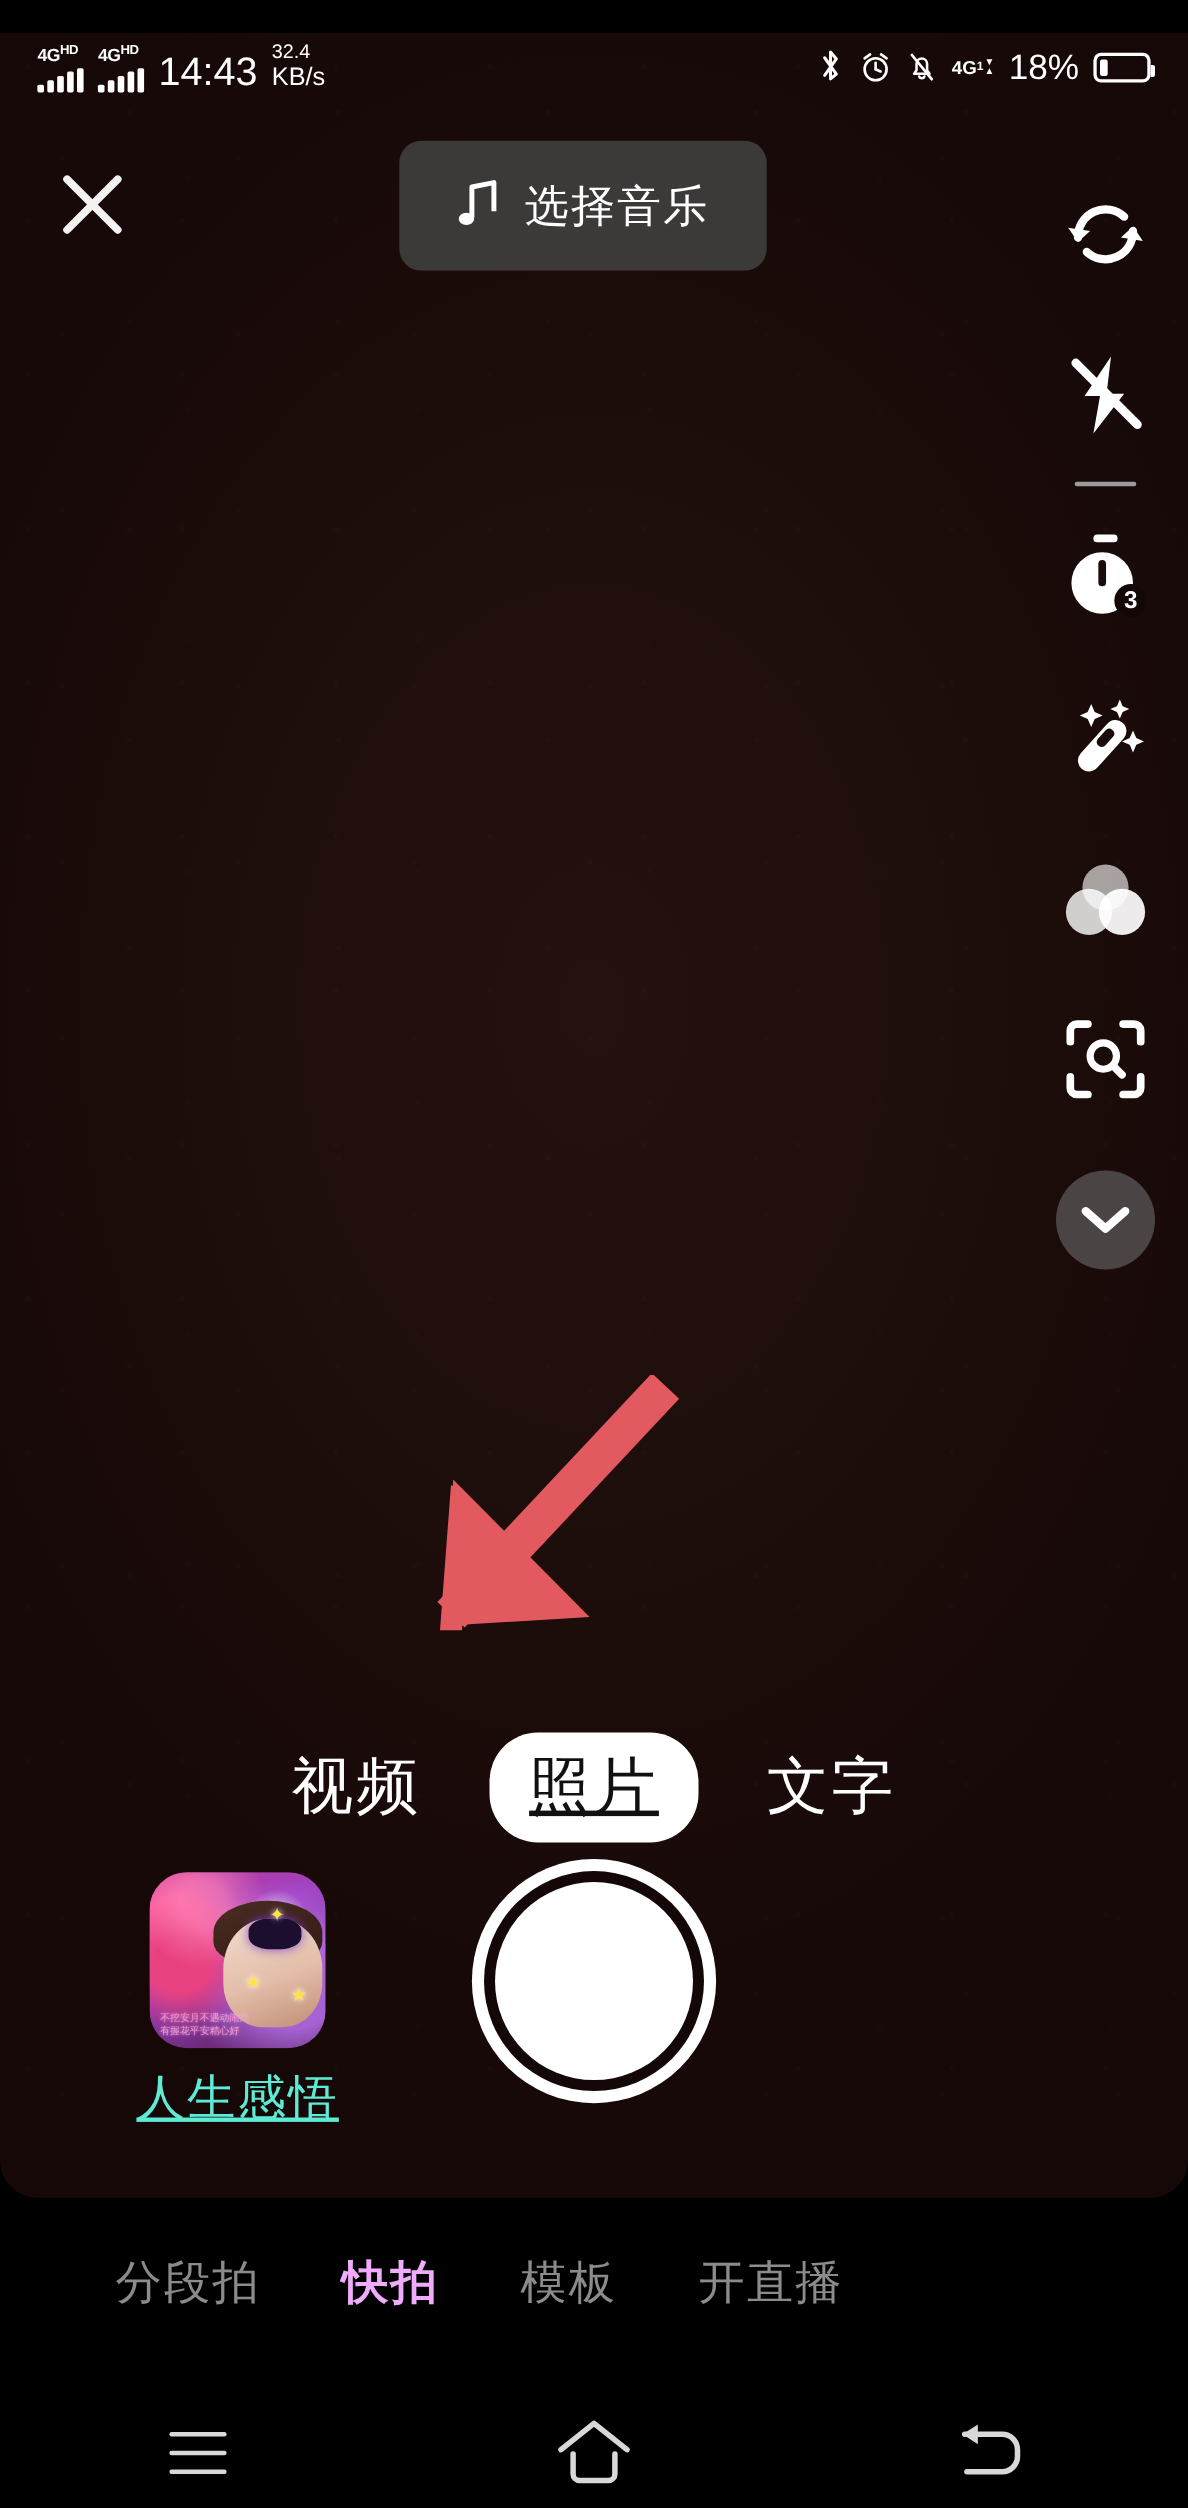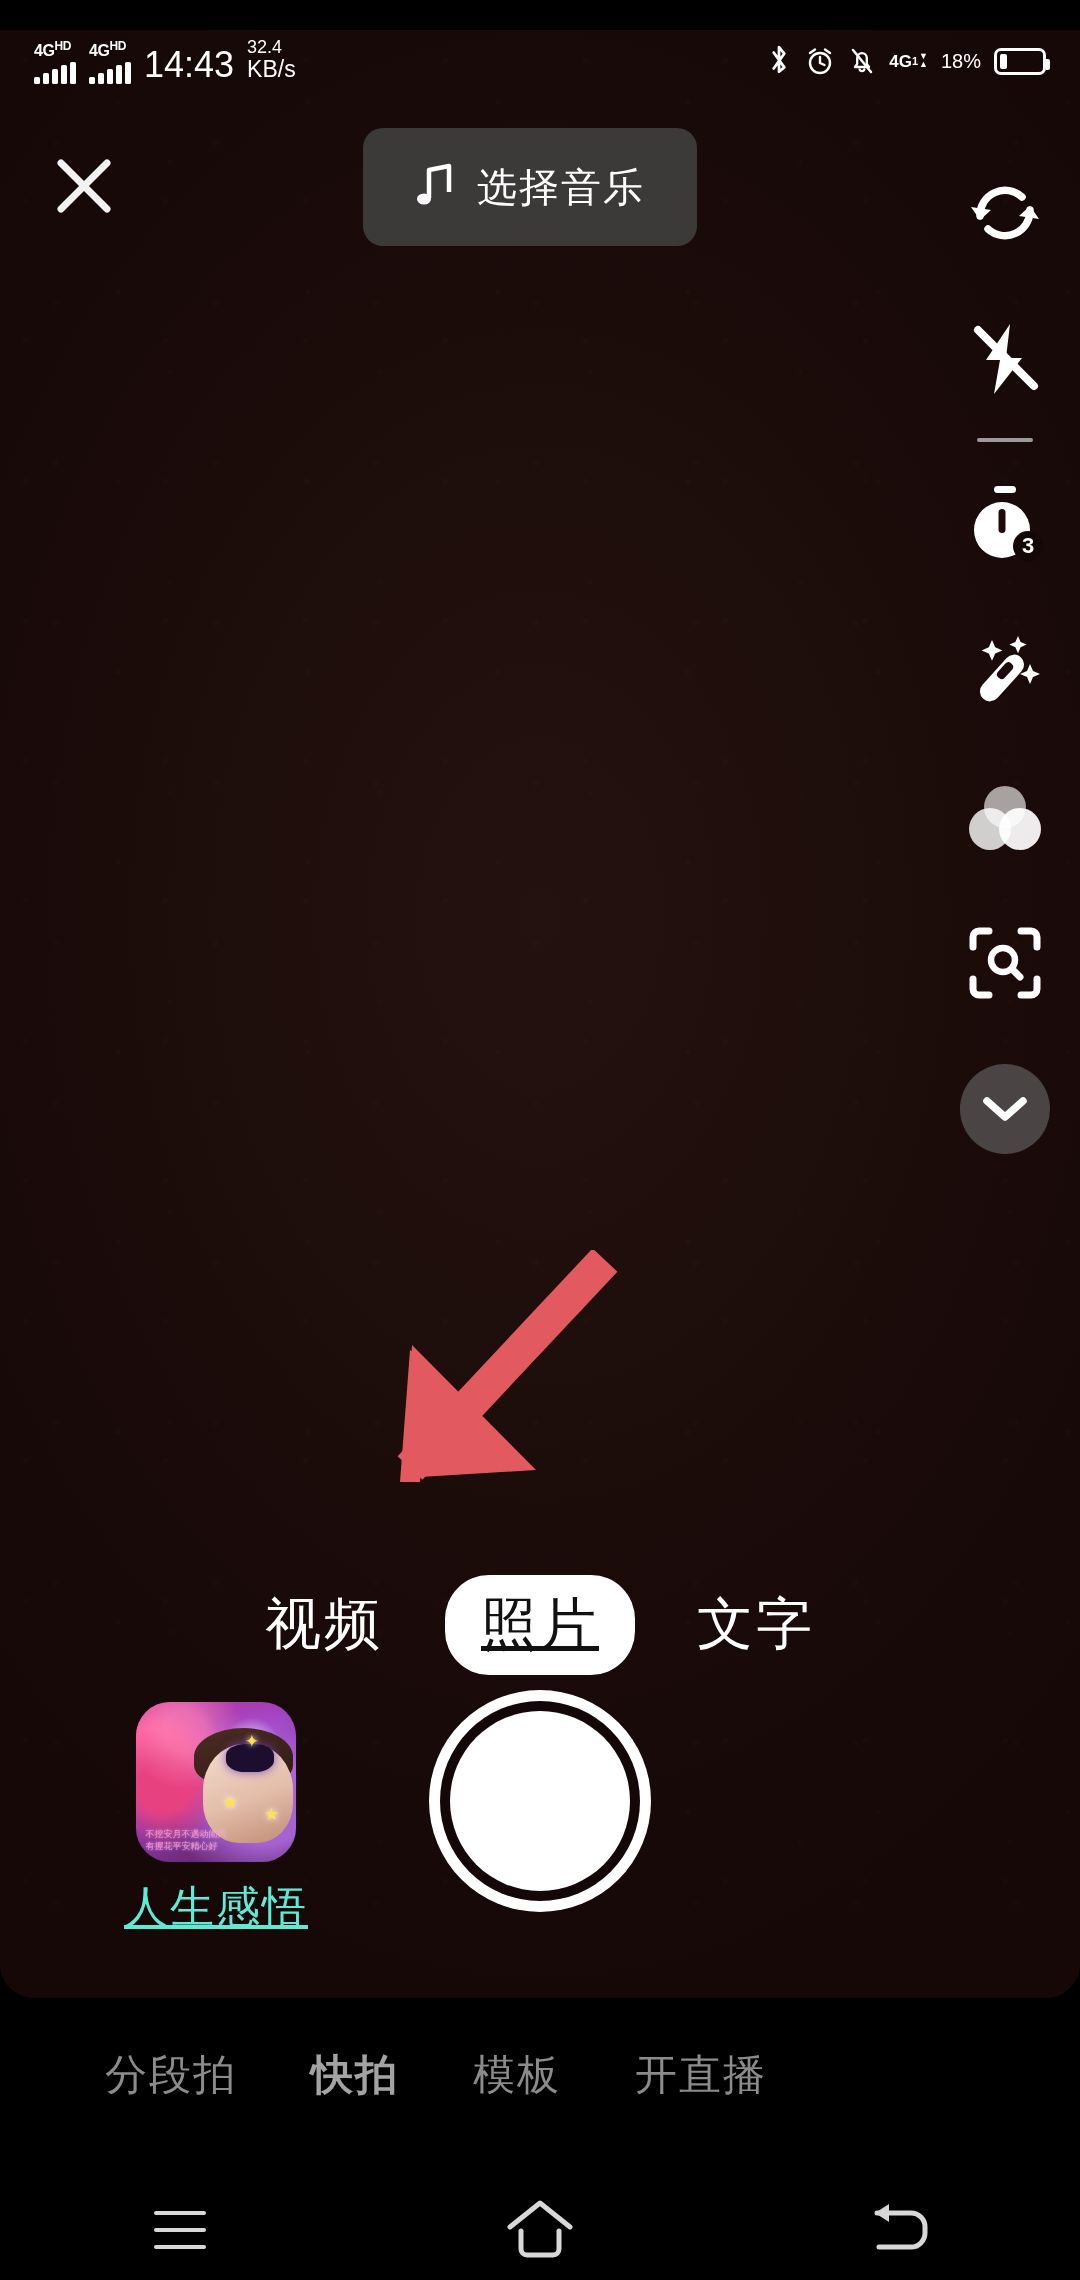--- a/index.html
+++ b/index.html
@@ -61,21 +61,21 @@
   .clock { font-size:36px; font-weight:400; line-height:1; letter-spacing:0px; padding-bottom:1px; }
   .netspeed { display:flex; flex-direction:column; line-height:1.05; padding-bottom:2px; }
   .netspeed .n1 { font-size:18px; }
   .netspeed .n2 { font-size:23px; }
 
   .sb-right { display:flex; align-items:center; gap:13px; }
   .sb-right svg { display:block; }
   .g4 { display:flex; align-items:center; font-size:17px; font-weight:bold; line-height:1;}
   .g4 .sub { font-size:11px; }
   .g4 .arrows { display:flex; flex-direction:column; font-size:9px; line-height:.85; margin-left:1px;}
-  .batt-pct { font-size:20px; }
+  .batt-pct { font-size:32px; }
   .batt {
     width:52px; height:27px; border:3px solid #fff; border-radius:7px;
     position:relative; display:flex; align-items:center; padding:3px;
   }
   .batt:after{
     content:""; position:absolute; right:-7px; top:8px;
     width:4px; height:11px; background:#fff; border-radius:0 2px 2px 0;
   }
   .batt em { display:block; height:100%; background:#fff; border-radius:2px; }
 
@@ -233,21 +233,21 @@
     background:#130807; padding:10px;
   }
   .shutter .core { width:100%; height:100%; border-radius:50%; background:#fff; }
 
   
   .mode-bar {
     position:absolute; left:0; top:1990px; width:872px; height:110px;
     display:flex; align-items:center; justify-content:center; gap:74px; z-index:30;
   }
   .mode-bar-item { font-size:42px; color:#8b8b8b; letter-spacing:2px; }
-  .mode-bar-item.active { color:#a3a3a3; font-weight:bold; }
+  .mode-bar-item.active { color:#f0abfc; font-weight:bold; }
 
   
   .navbar {
     position:absolute; left:0; bottom:0; width:1080px; height:160px;
     display:flex; align-items:center; justify-content:space-around;
     background:#000; z-index:30;
   }
   .nav-btn { width:180px; height:160px; display:flex; align-items:center; justify-content:center; }
   .burger { display:flex; flex-direction:column; gap:13px; }
   .burger i { display:block; width:52px; height:4px; background:#d8d8d8; border-radius:2px; }

